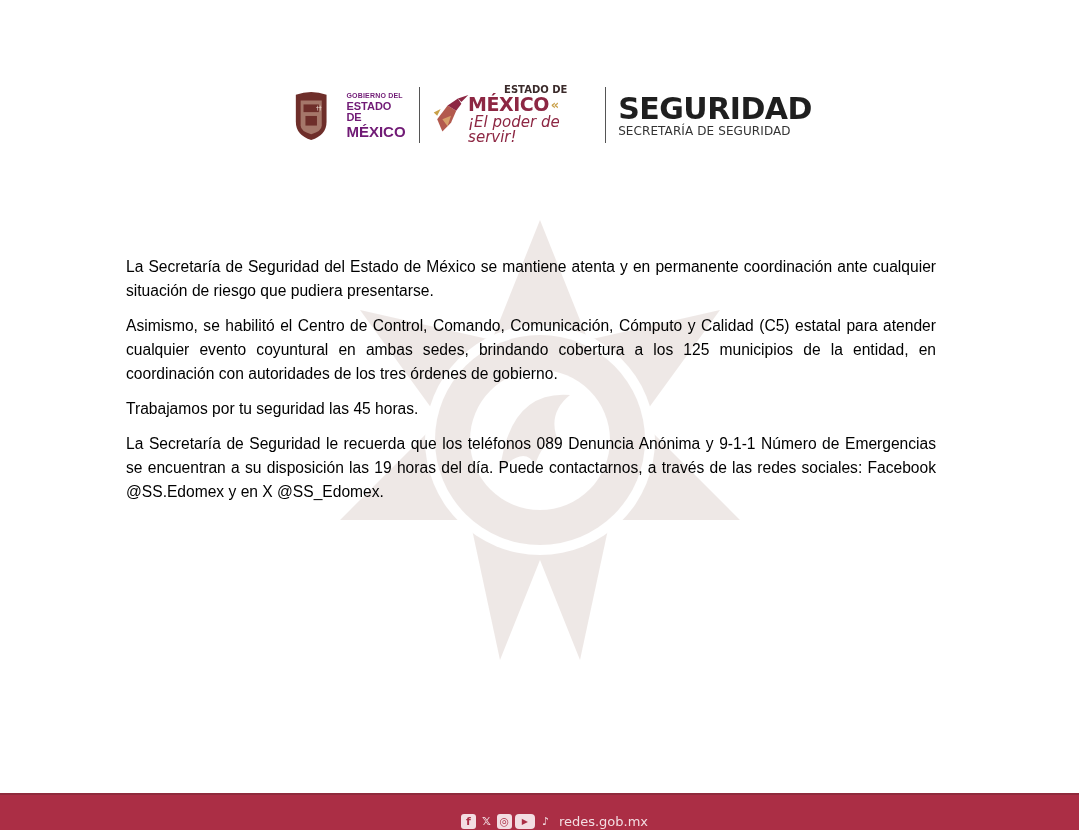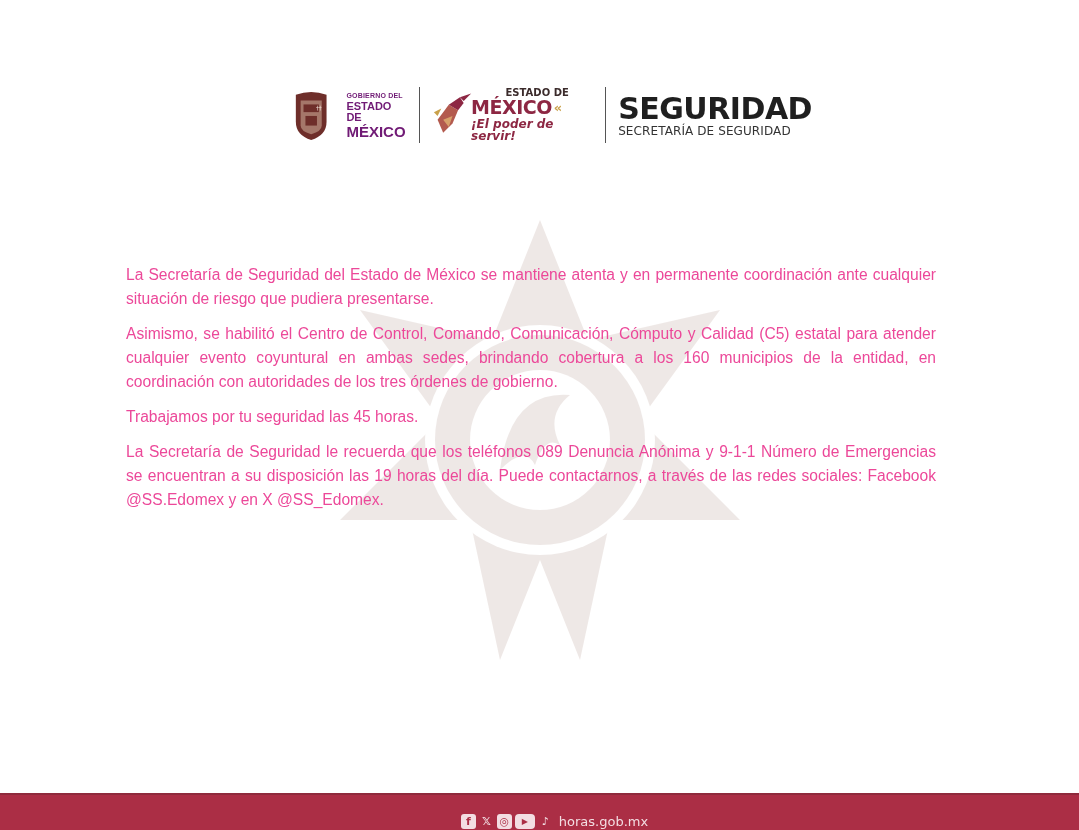--- a/index.html
+++ b/index.html
@@ -24,39 +24,39 @@
   .gov-text .l1 { font-size: 7px; letter-spacing: 0.2px; }
   .gov-text .l2 { font-size: 11px; margin-top: 2px; }
   .gov-text .l3 { font-size: 15px; margin-top: 1px; }
   .vsep { width: 1px; height: 56px; background: #555; margin: 0 12px; }
   .state-logo { display: flex; align-items: center; position: relative; }
   .bird { width: 44px; height: 50px; }
   .state-text { margin-left: -2px; line-height: 1; font-family: "DejaVu Sans", sans-serif; }
   .state-text .s1 { font-size: 10px; font-weight: bold; color: #3b2b2b; text-align: center; padding-left: 10px; }
   .state-text .s2 { font-size: 19px; font-weight: bold; color: #8d2743; letter-spacing: -0.5px; display: flex; align-items: center; }
   .state-text .s2 .chev { color: #c9a14a; font-size: 13px; margin-left: 2px; }
-  .state-text .s3 { font-size: 12px; font-style: italic; font-weight: bold; color: #8d2743; margin-top: 1px; }
+  .state-text .s3 { font-size: 15px; font-style: italic; font-weight: normal; color: #8d2743; margin-top: 1px; }
   .sec-logo { line-height: 1; }
   .sec-logo .big {
     font-family: "DejaVu Sans", sans-serif; font-weight: bold; font-size: 30px;
     color: #1f1f1f; letter-spacing: -0.5px;
   }
   .sec-logo .small {
     font-family: "DejaVu Sans", sans-serif; font-size: 12px; color: #333; margin-top: 1px; letter-spacing: 0.1px;
   }
 
   .watermark {
     position: absolute; left: 330px; top: 220px; width: 420px; height: 440px;
     opacity: 0.12; pointer-events: none;
   }
 
   .content {
     position: absolute; left: 126px; top: 255px; width: 810px;
     font-family: "Liberation Sans", "DejaVu Sans", sans-serif;
-    font-size: 15.6px; line-height: 24px; color: #ec4899; margin-top: 8px;
+    font-size: 15.6px; line-height: 24px; color: #000000;
   }
   .content p { margin: 0 0 11px 0; text-align: justify; }
 
   .footer {
     position: absolute; left: 0; top: 793px; width: 1079px; height: 37px;
     background: #ab2e45; border-top: 2px solid #8f2a3c;
     display: flex; justify-content: center; align-items: flex-end;
   }
   .footer-inner {
     display: flex; align-items: center; gap: 3px; margin-bottom: 3px; margin-left: 30px;
@@ -122,27 +122,27 @@
 <svg class="watermark" viewBox="0 0 420 440">
   <polygon points="210,0 258,120 390,90 310,200 410,300 280,300 250,440 210,340 170,440 140,300 10,300 110,200 30,90 162,120" fill="#7a4a3a"></polygon>
   <circle cx="210" cy="220" r="115" fill="#ffffff"></circle>
   <circle cx="210" cy="220" r="105" fill="#7a4a3a"></circle>
   <circle cx="210" cy="220" r="70" fill="#ffffff"></circle>
   <path d="M170 250 Q180 170 240 175 Q215 195 230 225 Q215 215 205 245 Q195 225 170 250 Z" fill="#7a4a3a"></path>
 </svg>
 
 <div class="content">
   <p>La Secretaría de Seguridad del Estado de México se mantiene atenta y en permanente coordinación ante cualquier situación de riesgo que pudiera presentarse.</p>
-  <p>Asimismo, se habilitó el Centro de Control, Comando, Comunicación, Cómputo y Calidad (C5) estatal para atender cualquier evento coyuntural en ambas sedes, brindando cobertura a los 160 municipios de la entidad, en coordinación con autoridades de los tres órdenes de gobierno.</p>
+  <p>Asimismo, se habilitó el Centro de Control, Comando, Comunicación, Cómputo y Calidad (C5) estatal para atender cualquier evento coyuntural en ambas sedes, brindando cobertura a los 125 municipios de la entidad, en coordinación con autoridades de los tres órdenes de gobierno.</p>
   <p>Trabajamos por tu seguridad las 45 horas.</p>
   <p>La Secretaría de Seguridad le recuerda que los teléfonos 089 Denuncia Anónima y 9-1-1 Número de Emergencias se encuentran a su disposición las 19 horas del día. Puede contactarnos, a través de las redes sociales: Facebook @SS.Edomex y en X @SS_Edomex.</p>
 </div>
 
 <div class="footer">
   <div class="footer-inner">
     <span class="ficon box">f</span>
     <span class="ficon">𝕏</span>
     <span class="ficon box">◎</span>
     <span class="ficon yt">▶</span>
     <span class="ficon">♪</span>
-    <span class="footer-url">horas.gob.mx</span>
+    <span class="footer-url">redes.gob.mx</span>
   </div>
 </div>
 
 </body></html>

